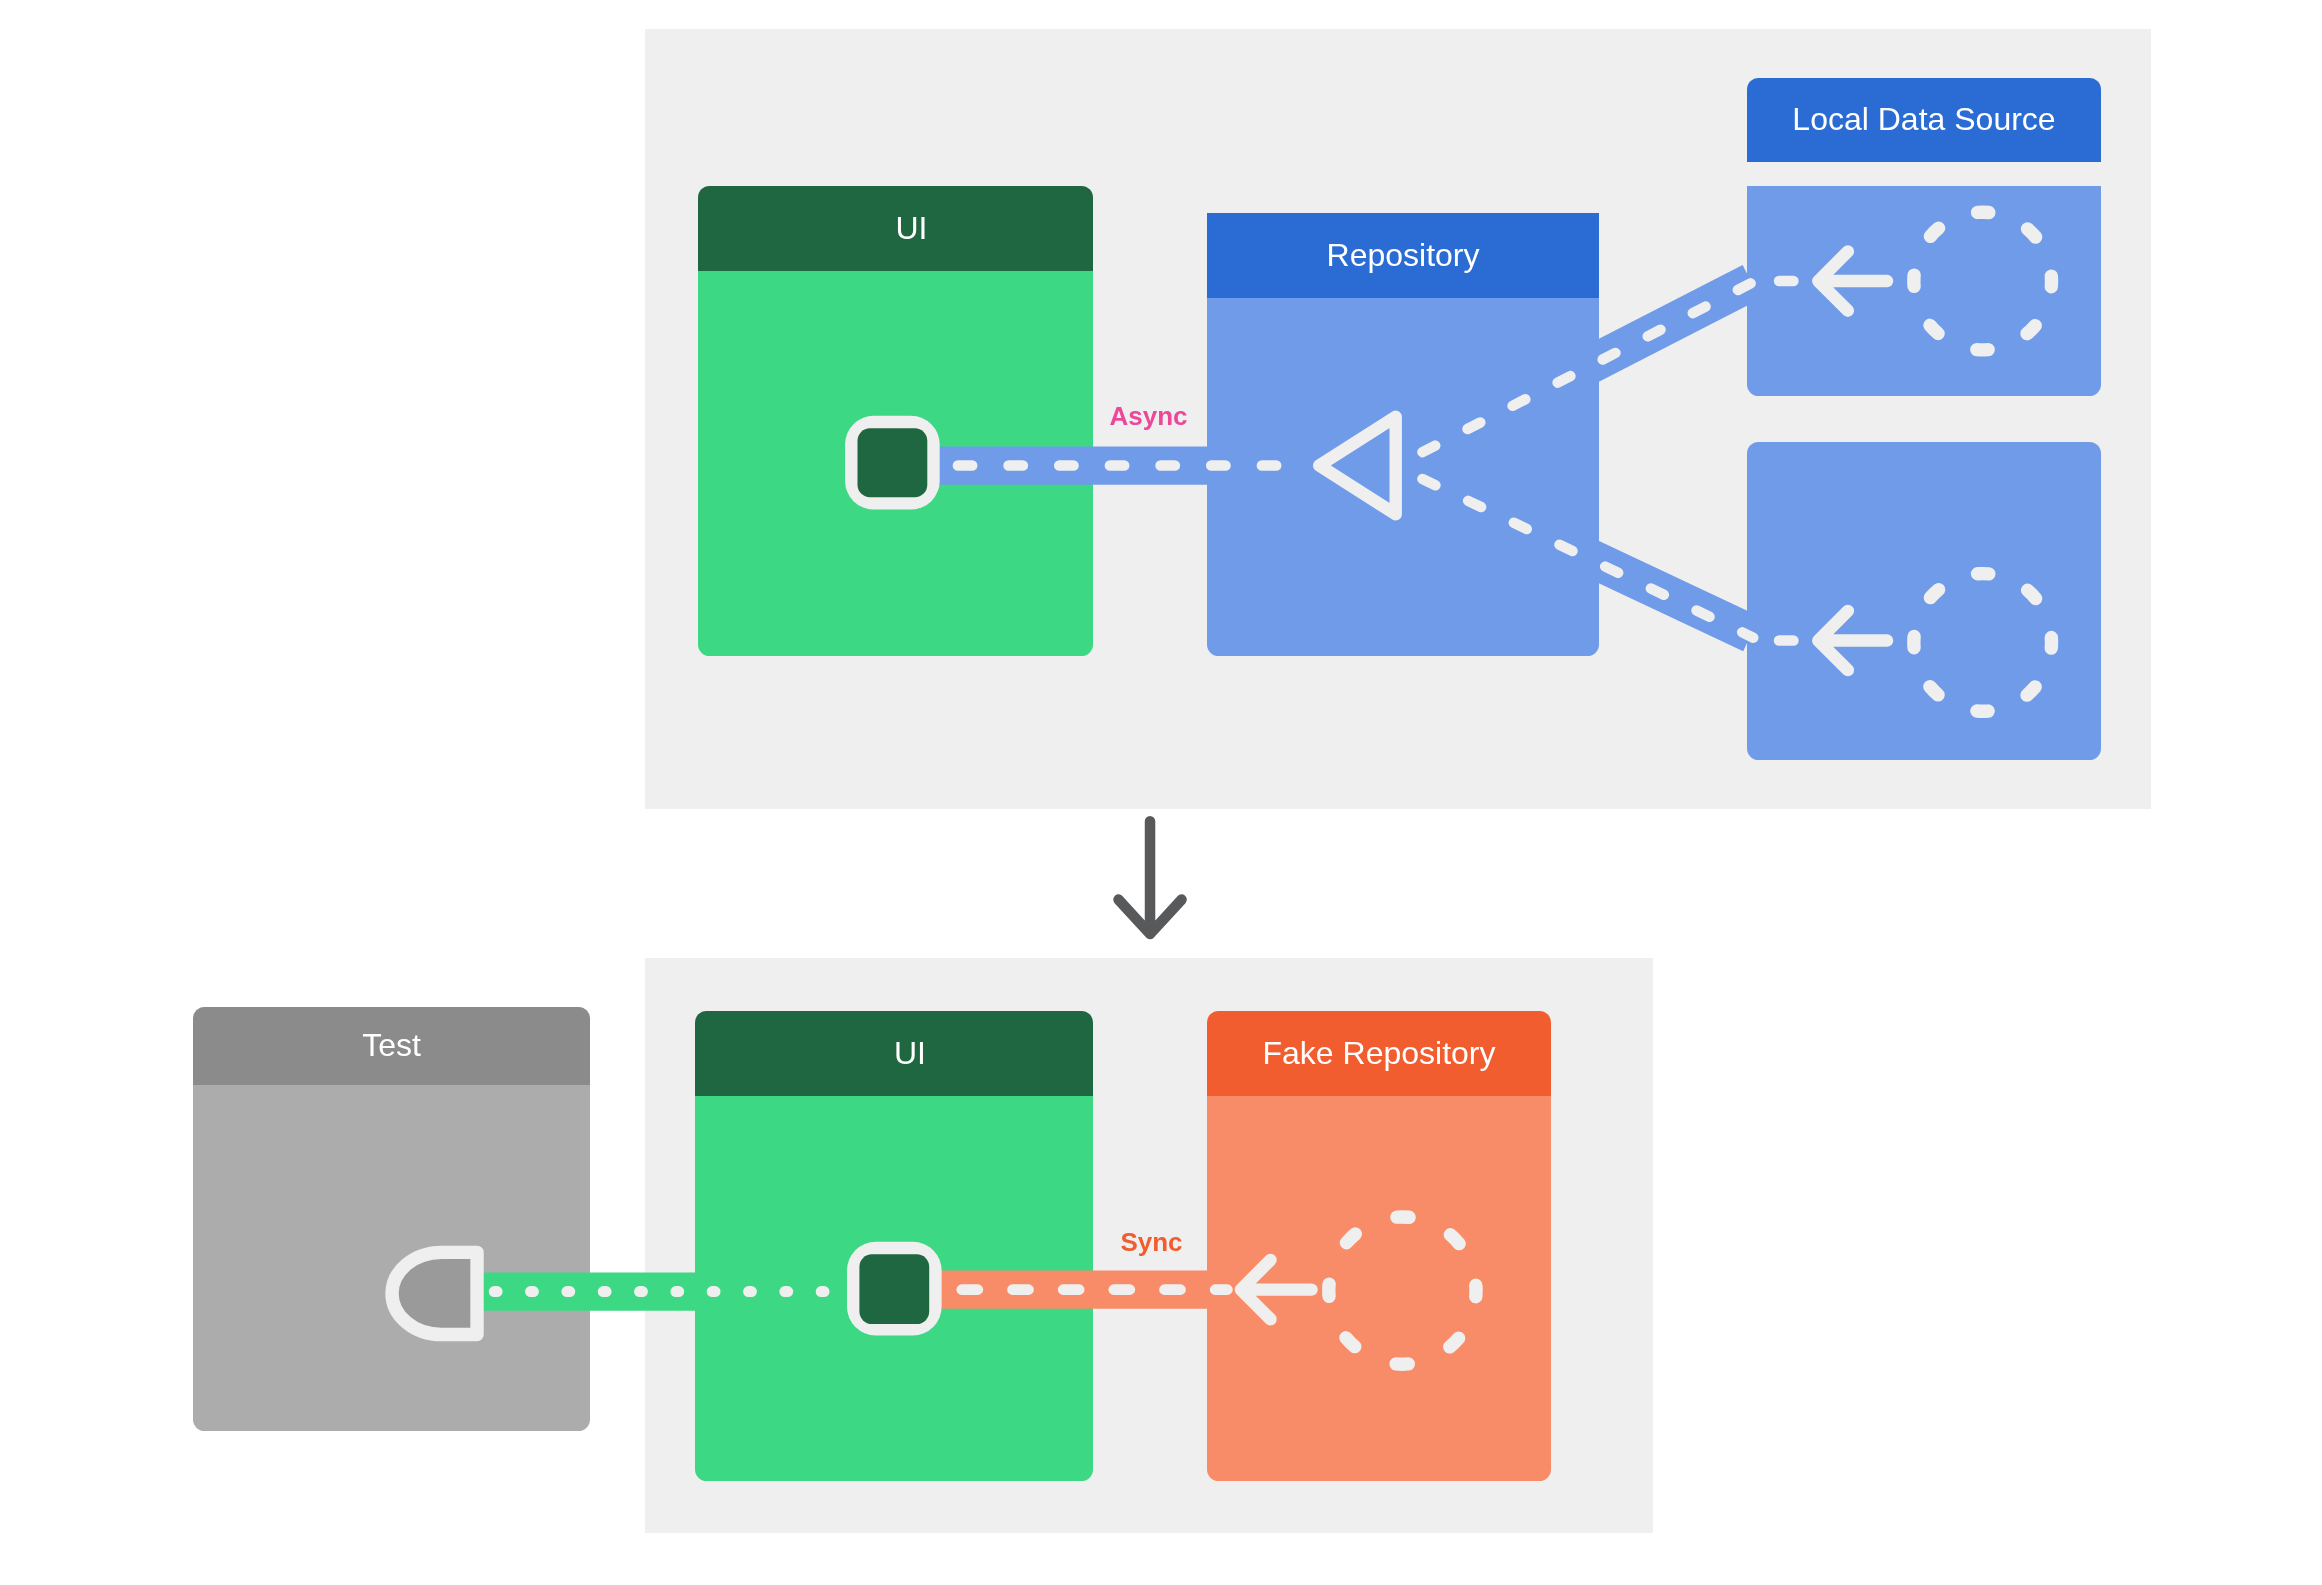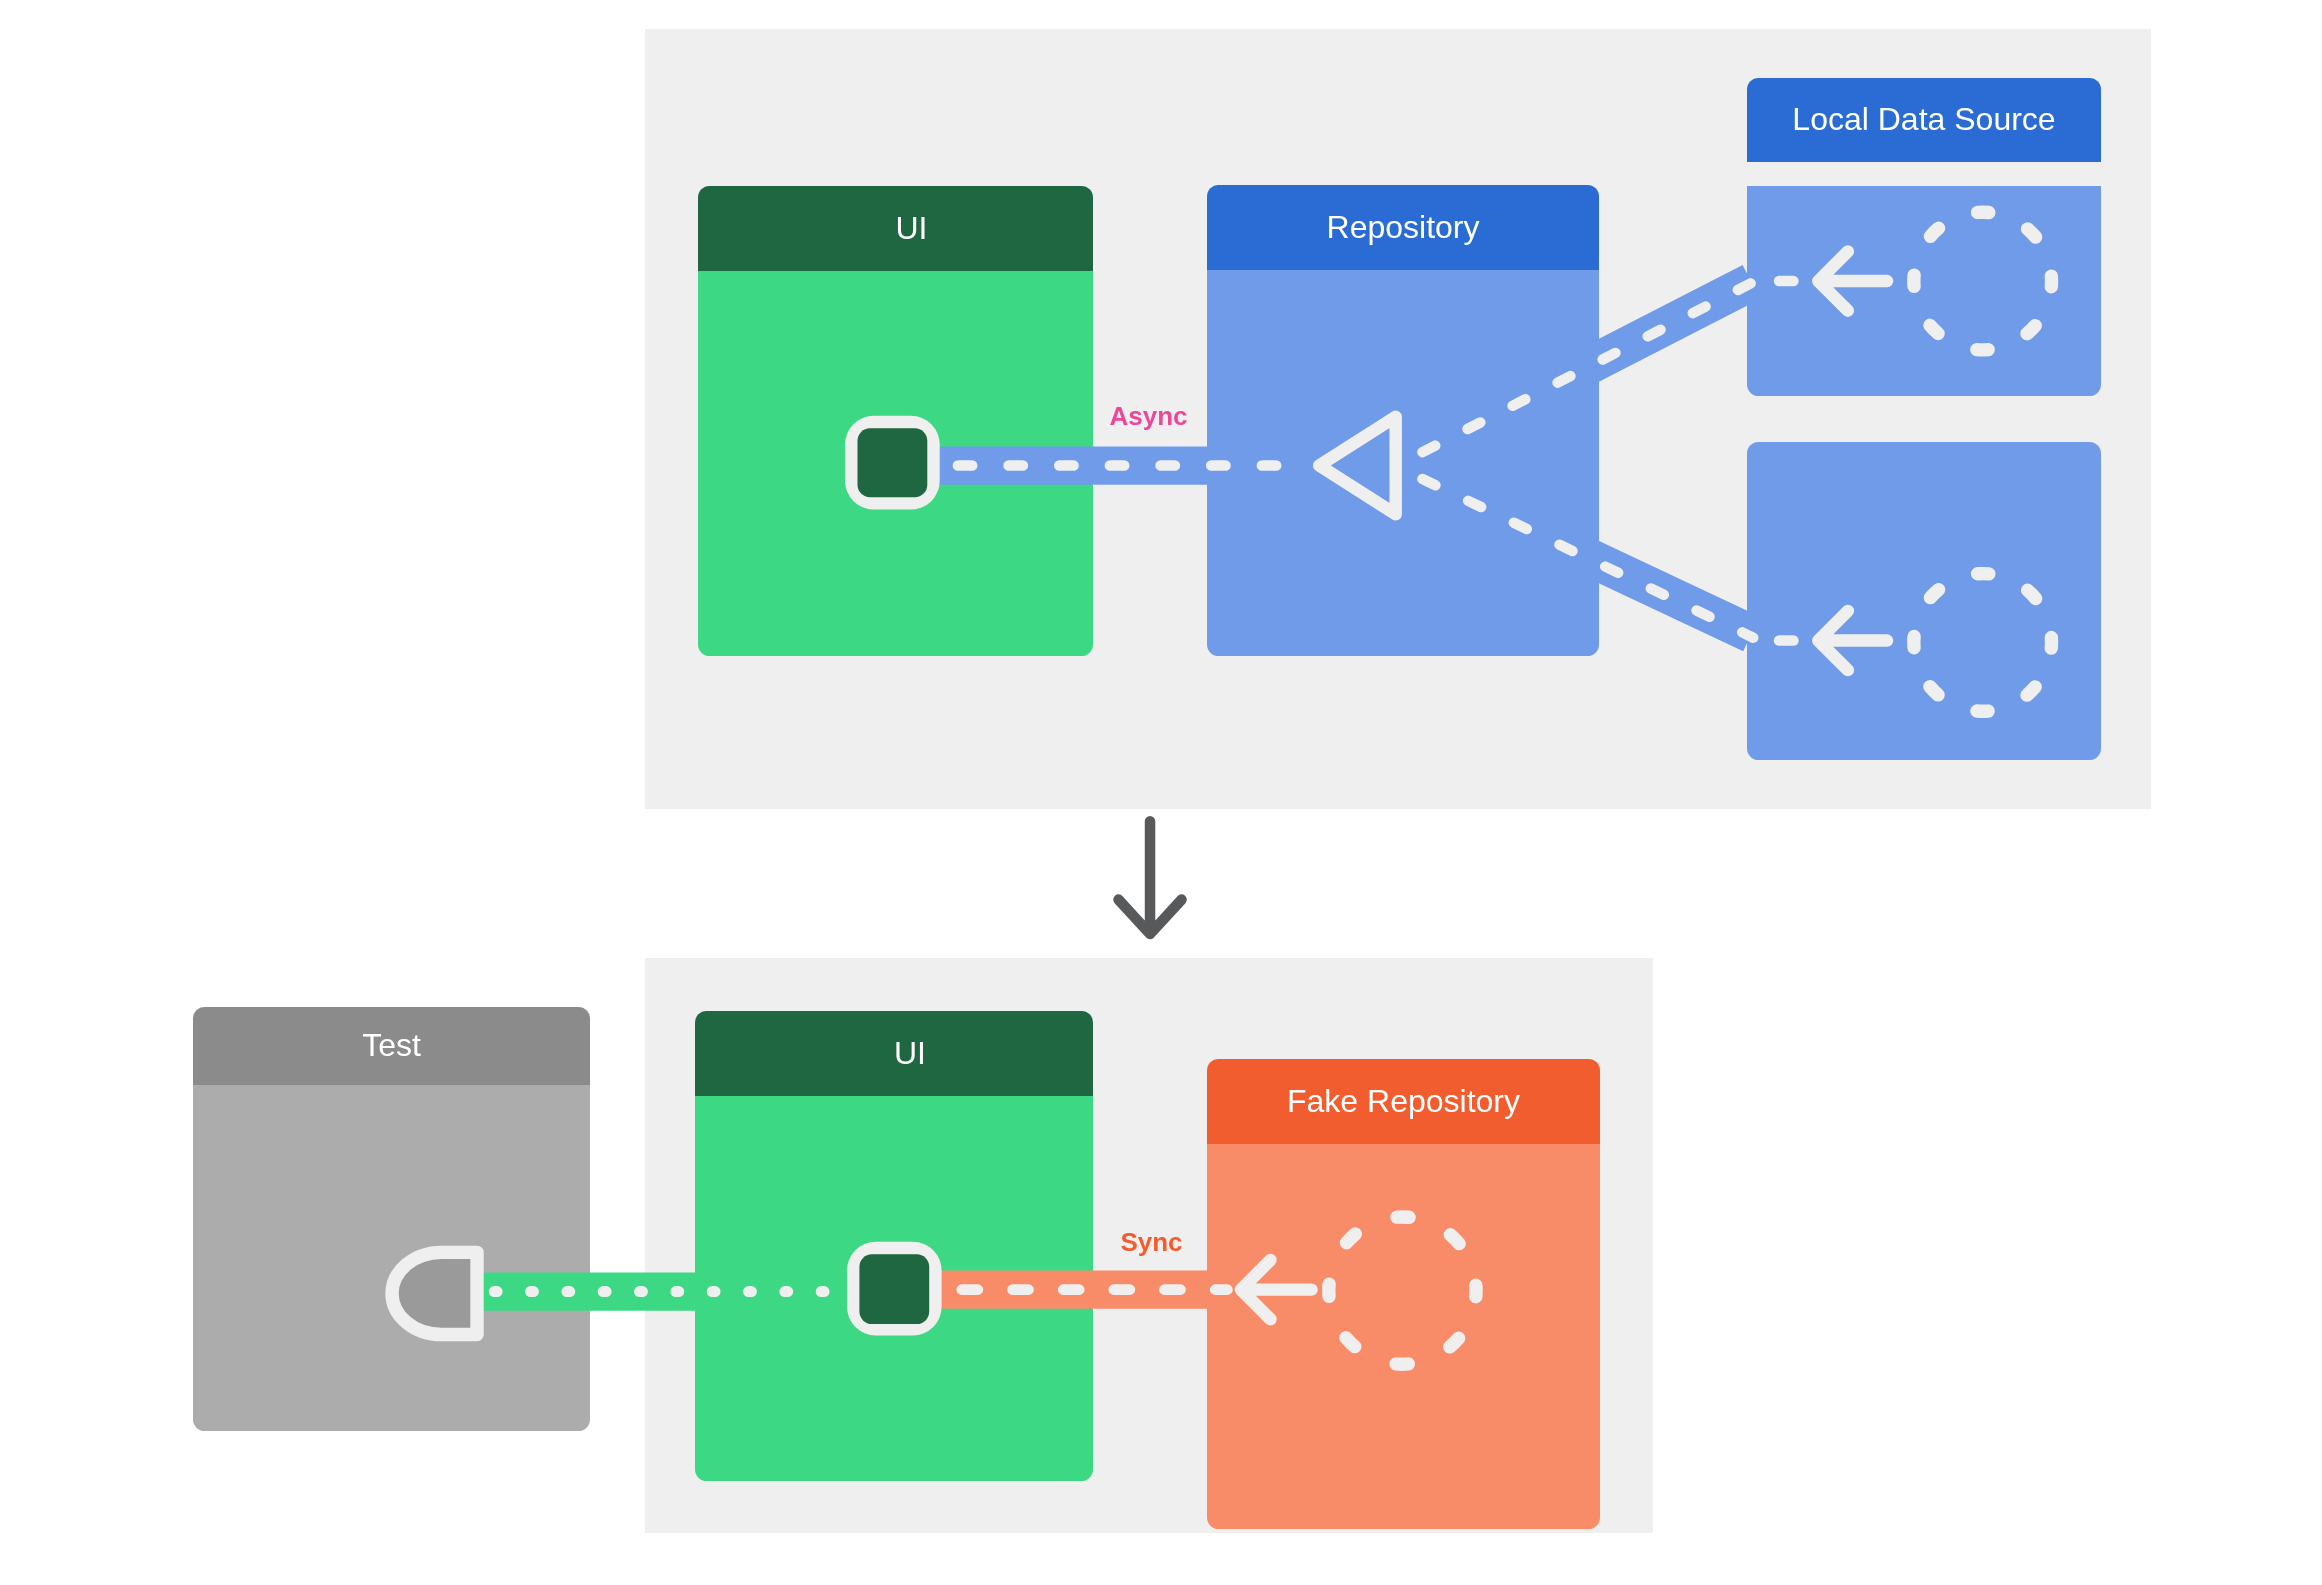--- a/index.html
+++ b/index.html
@@ -29,21 +29,21 @@
 <div class="panel" style="left:645px;top:958px;width:1008px;height:575px;"></div>
 
 <div class="box" style="left:698px;top:186px;width:395px;height:470px;">
   <div class="box-header hdr-green" style="height:85px;">
     <span>UI</span>
   </div>
   <div class="box-body body-green"></div>
 </div>
 
 <div class="box" style="left:1207px;top:185px;width:392px;height:471px;">
-  <div class="box-header hdr-blue" style="height:85px;">
+  <div class="box-header hdr-blue" style="height:85px;margin-top:28px;">
     <span>Repository</span>
   </div>
   <div class="box-body body-blue"></div>
 </div>
 
 <div class="box" style="left:1747px;top:78px;width:354px;height:318px;gap:24px;">
   <div class="box-header hdr-blue" style="height:84px;">
     <span>Local Data Source</span>
   </div>
   <div class="box-body body-blue"></div>
@@ -60,21 +60,21 @@
   <div class="box-body body-gray"></div>
 </div>
 
 <div class="box" style="left:695px;top:1011px;width:398px;height:470px;">
   <div class="box-header hdr-green" style="height:85px;">
     <span>UI</span>
   </div>
   <div class="box-body body-green"></div>
 </div>
 
-<div class="box" style="left:1207px;top:1011px;width:393px;height:470px;margin-top:48px;">
+<div class="box" style="left:1207px;top:1011px;width:344px;height:470px;">
   <div class="box-header hdr-orange" style="height:85px;">
     <span>Fake Repository</span>
   </div>
   <div class="box-body body-orange"></div>
 </div>
 
 <div class="conn-label" id="async-label">Async</div>
 <div class="conn-label" id="sync-label">Sync</div>
 
 <svg id="connections-svg" width="2323" height="1586" viewBox="0 0 2430 1659">

